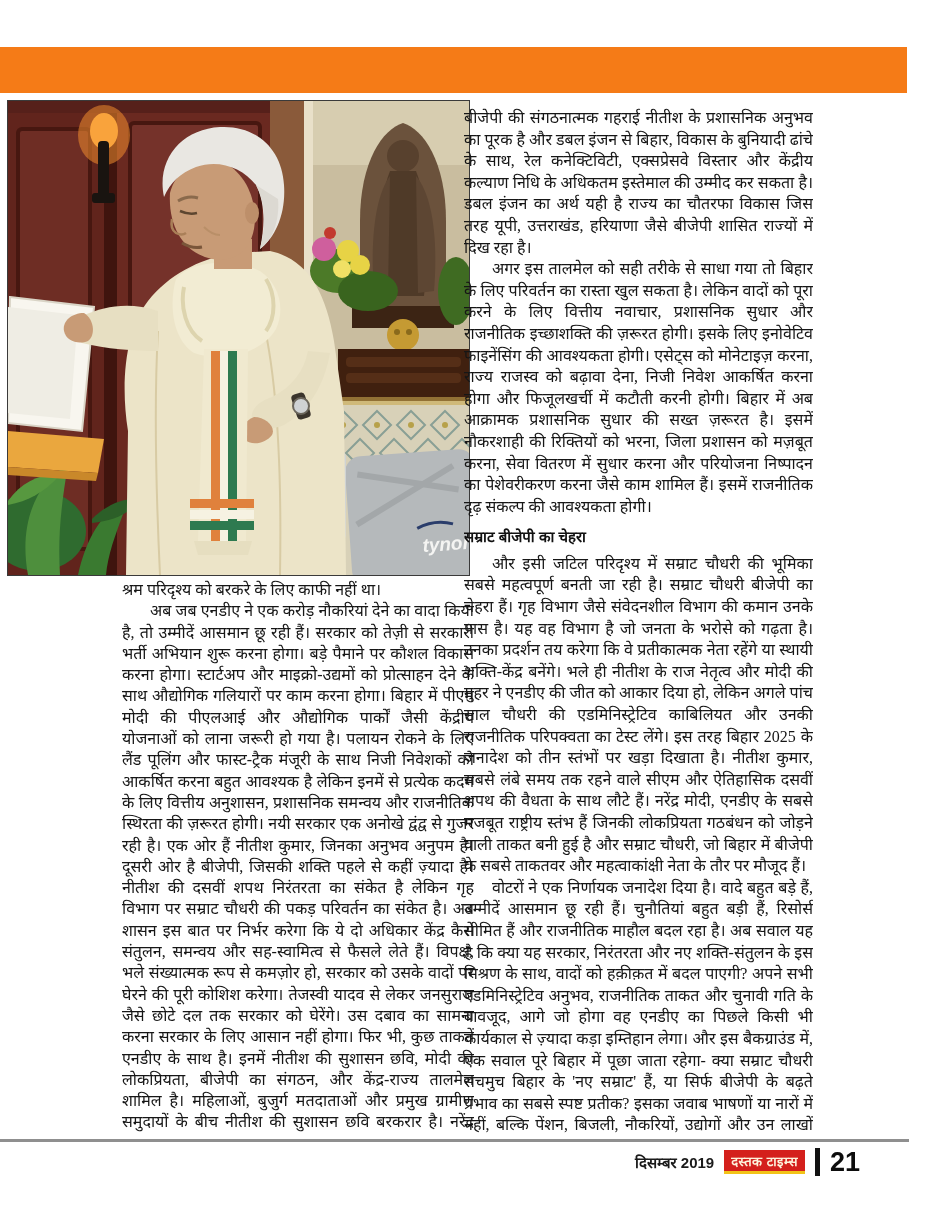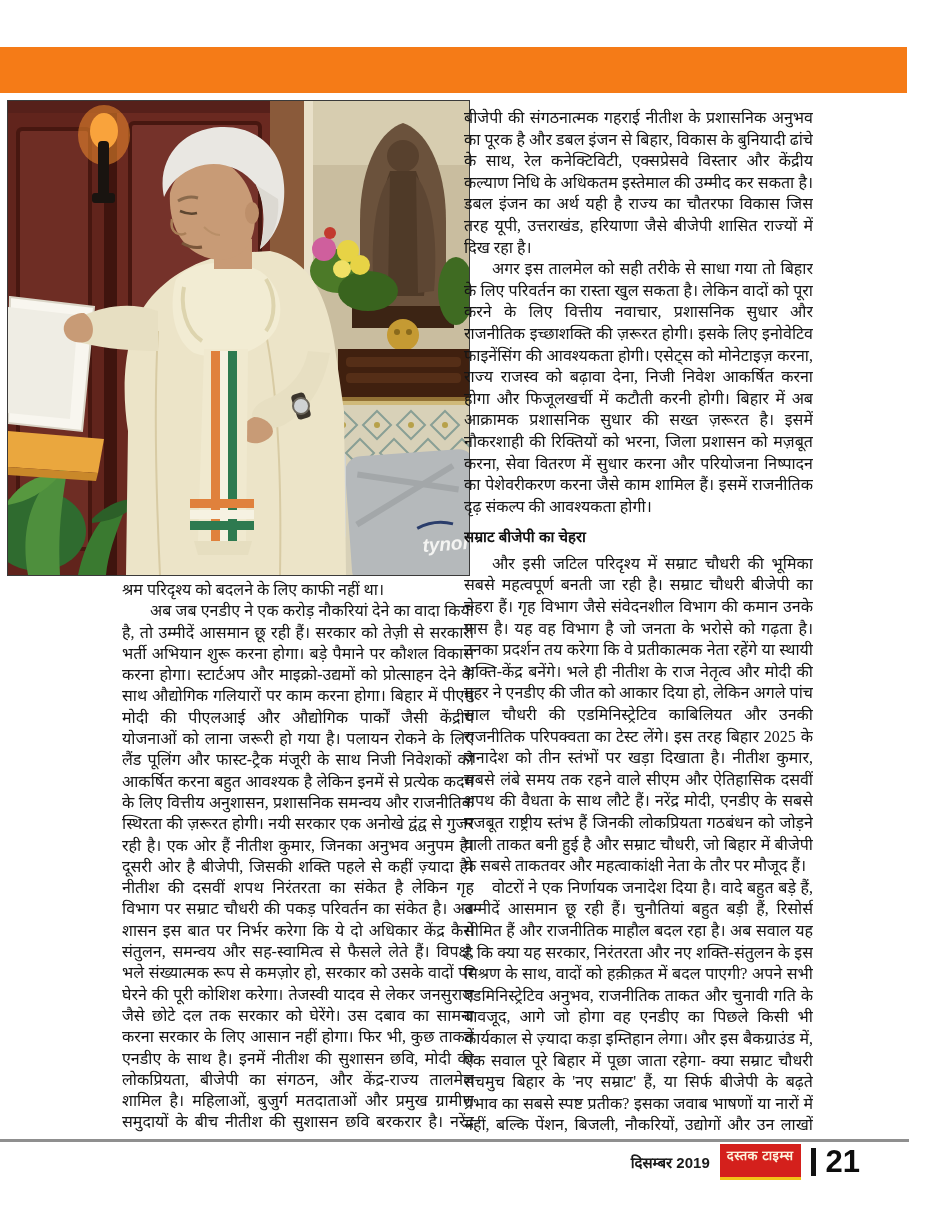--- a/index.html
+++ b/index.html
@@ -39,25 +39,25 @@
     background:#8f8f8f;
   }
   .footer {
     position:absolute; left:560px; top:1146px; width:300px; height:32px;
     display:flex; align-items:center; justify-content:flex-end; gap:10px;
     font-family:"Liberation Sans", sans-serif;
   }
   .footer-date { font-size:15px; font-weight:700; color:#1a1a1a; white-space:nowrap; }
   .footer-logo {
     background:#d4201c; color:#fdf3dc; font-size:13px; font-weight:700;
-    padding:2px 7px 13px 7px; border-bottom:3px solid #f2c318;
+    padding:2px 7px 1px 7px; border-bottom:3px solid #f2c318;
     white-space:nowrap; letter-spacing:0.5px;
   }
   .footer-vbar { width:5px; height:28px; background:#121212; }
-  .footer-page { font-size:31px; font-weight:800; color:#0d0d0d; line-height:28px; }
+  .footer-page { font-size:27px; font-weight:800; color:#0d0d0d; line-height:28px; }
 </style>
 </head>
 <body>
 
 <div class="page">
 
   <div class="topbar"></div>
 
   <div class="photo-frame">
     <svg width="461" height="474" viewBox="0 0 461 474">
@@ -199,21 +199,21 @@
     <p class="para indent">अगर इस तालमेल को सही तरीके से साधा गया तो बिहार के लिए परिवर्तन का रास्ता खुल सकता है। लेकिन वादों को पूरा करने के लिए वित्तीय नवाचार, प्रशासनिक सुधार और राजनीतिक इच्छाशक्ति की ज़रूरत होगी। इसके लिए इनोवेटिव फाइनेंसिंग की आवश्यकता होगी। एसेट्स को मोनेटाइज़ करना, राज्य राजस्व को बढ़ावा देना, निजी निवेश आकर्षित करना होगा और फिजूलखर्ची में कटौती करनी होगी। बिहार में अब आक्रामक प्रशासनिक सुधार की सख्त ज़रूरत है। इसमें नौकरशाही की रिक्तियों को भरना, जिला प्रशासन को मज़बूत करना, सेवा वितरण में सुधार करना और परियोजना निष्पादन का पेशेवरीकरण करना जैसे काम शामिल हैं। इसमें राजनीतिक दृढ़ संकल्प की आवश्यकता होगी।</p>
     <h2 class="section-heading">सम्राट बीजेपी का चेहरा</h2>
     <p class="para indent">और इसी जटिल परिदृश्य में सम्राट चौधरी की भूमिका सबसे महत्वपूर्ण बनती जा रही है। सम्राट चौधरी बीजेपी का चेहरा हैं। गृह विभाग जैसे संवेदनशील विभाग की कमान उनके पास है। यह वह विभाग है जो जनता के भरोसे को गढ़ता है। उनका प्रदर्शन तय करेगा कि वे प्रतीकात्मक नेता रहेंगे या स्थायी शक्ति-केंद्र बनेंगे। भले ही नीतीश के राज नेतृत्व और मोदी की मुहर ने एनडीए की जीत को आकार दिया हो, लेकिन अगले पांच साल चौधरी की एडमिनिस्ट्रेटिव काबिलियत और उनकी राजनीतिक परिपक्वता का टेस्ट लेंगे। इस तरह बिहार 2025 के जनादेश को तीन स्तंभों पर खड़ा दिखाता है। नीतीश कुमार, सबसे लंबे समय तक रहने वाले सीएम और ऐतिहासिक दसवीं शपथ की वैधता के साथ लौटे हैं। नरेंद्र मोदी, एनडीए के सबसे मजबूत राष्ट्रीय स्तंभ हैं जिनकी लोकप्रियता गठबंधन को जोड़ने वाली ताकत बनी हुई है और सम्राट चौधरी, जो बिहार में बीजेपी के सबसे ताकतवर और महत्वाकांक्षी नेता के तौर पर मौजूद हैं।</p>
     <p class="para indent">
       <span>वोटरों ने एक निर्णायक जनादेश दिया है। वादे बहुत बड़े हैं, उम्मीदें आसमान छू रही हैं। चुनौतियां बहुत बड़ी हैं, रिसोर्स सीमित हैं और राजनीतिक माहौल बदल रहा है। अब सवाल यह है कि क्या यह सरकार, निरंतरता और नए शक्ति-संतुलन के इस मिश्रण के साथ, वादों को हक़ीक़त में बदल पाएगी? अपने सभी एडमिनिस्ट्रेटिव अनुभव, राजनीतिक ताकत और चुनावी गति के बावजूद, आगे जो होगा वह एनडीए का पिछले किसी भी कार्यकाल से ज़्यादा कड़ा इम्तिहान लेगा। और इस बैकग्राउंड में, एक सवाल पूरे बिहार में पूछा जाता रहेगा- क्या सम्राट चौधरी सचमुच बिहार के 'नए सम्राट' हैं, या सिर्फ बीजेपी के बढ़ते प्रभाव का सबसे स्पष्ट प्रतीक? इसका जवाब भाषणों या नारों में नहीं, बल्कि पेंशन, बिजली, नौकरियों, उद्योगों और उन लाखों उम्मीदों में मिलेगा जिन्होंने इस सरकार पर भरोसा जताया है, यह समय और शासन ही बताएगा।</span>
       
     </p>
   </div>
 
   <div class="col col-left">
-    <p class="para">श्रम परिदृश्य को बदलने के लिए काफी नहीं था।</p>
+    <p class="para">श्रम परिदृश्य को बरकरे के लिए काफी नहीं था।</p>
     <p class="para indent">अब जब एनडीए ने एक करोड़ नौकरियां देने का वादा किया है, तो उम्मीदें आसमान छू रही हैं। सरकार को तेज़ी से सरकारी भर्ती अभियान शुरू करना होगा। बड़े पैमाने पर कौशल विकास करना होगा। स्टार्टअप और माइक्रो-उद्यमों को प्रोत्साहन देने के साथ औद्योगिक गलियारों पर काम करना होगा। बिहार में पीएम मोदी की पीएलआई और औद्योगिक पार्कों जैसी केंद्रीय योजनाओं को लाना जरूरी हो गया है। पलायन रोकने के लिए लैंड पूलिंग और फास्ट-ट्रैक मंजूरी के साथ निजी निवेशकों को आकर्षित करना बहुत आवश्यक है लेकिन इनमें से प्रत्येक कदम के लिए वित्तीय अनुशासन, प्रशासनिक समन्वय और राजनीतिक स्थिरता की ज़रूरत होगी। नयी सरकार एक अनोखे द्वंद्व से गुजर रही है। एक ओर हैं नीतीश कुमार, जिनका अनुभव अनुपम है। दूसरी ओर है बीजेपी, जिसकी शक्ति पहले से कहीं ज़्यादा है। नीतीश की दसवीं शपथ निरंतरता का संकेत है लेकिन गृह विभाग पर सम्राट चौधरी की पकड़ परिवर्तन का संकेत है। अब शासन इस बात पर निर्भर करेगा कि ये दो अधिकार केंद्र कैसे संतुलन, समन्वय और सह-स्वामित्व से फैसले लेते हैं। विपक्ष, भले संख्यात्मक रूप से कमज़ोर हो, सरकार को उसके वादों पर घेरने की पूरी कोशिश करेगा। तेजस्वी यादव से लेकर जनसुराज जैसे छोटे दल तक सरकार को घेरेंगे। उस दबाव का सामना करना सरकार के लिए आसान नहीं होगा। फिर भी, कुछ ताकतें एनडीए के साथ है। इनमें नीतीश की सुशासन छवि, मोदी की लोकप्रियता, बीजेपी का संगठन, और केंद्र-राज्य तालमेल शामिल है। महिलाओं, बुजुर्ग मतदाताओं और प्रमुख ग्रामीण समुदायों के बीच नीतीश की सुशासन छवि बरकरार है। नरेंद्र मोदी की लोकप्रियता गठबंधन को एक राष्ट्रीय लंगर देती है।</p>
   </div>
 
   <div class="footer-rule"></div>
   <div class="footer">
     <span class="footer-date">दिसम्बर 2019</span>
     <span class="footer-logo">दस्तक टाइम्स</span>
     <span class="footer-vbar"></span>
     <span class="footer-page">21</span>
   </div>

